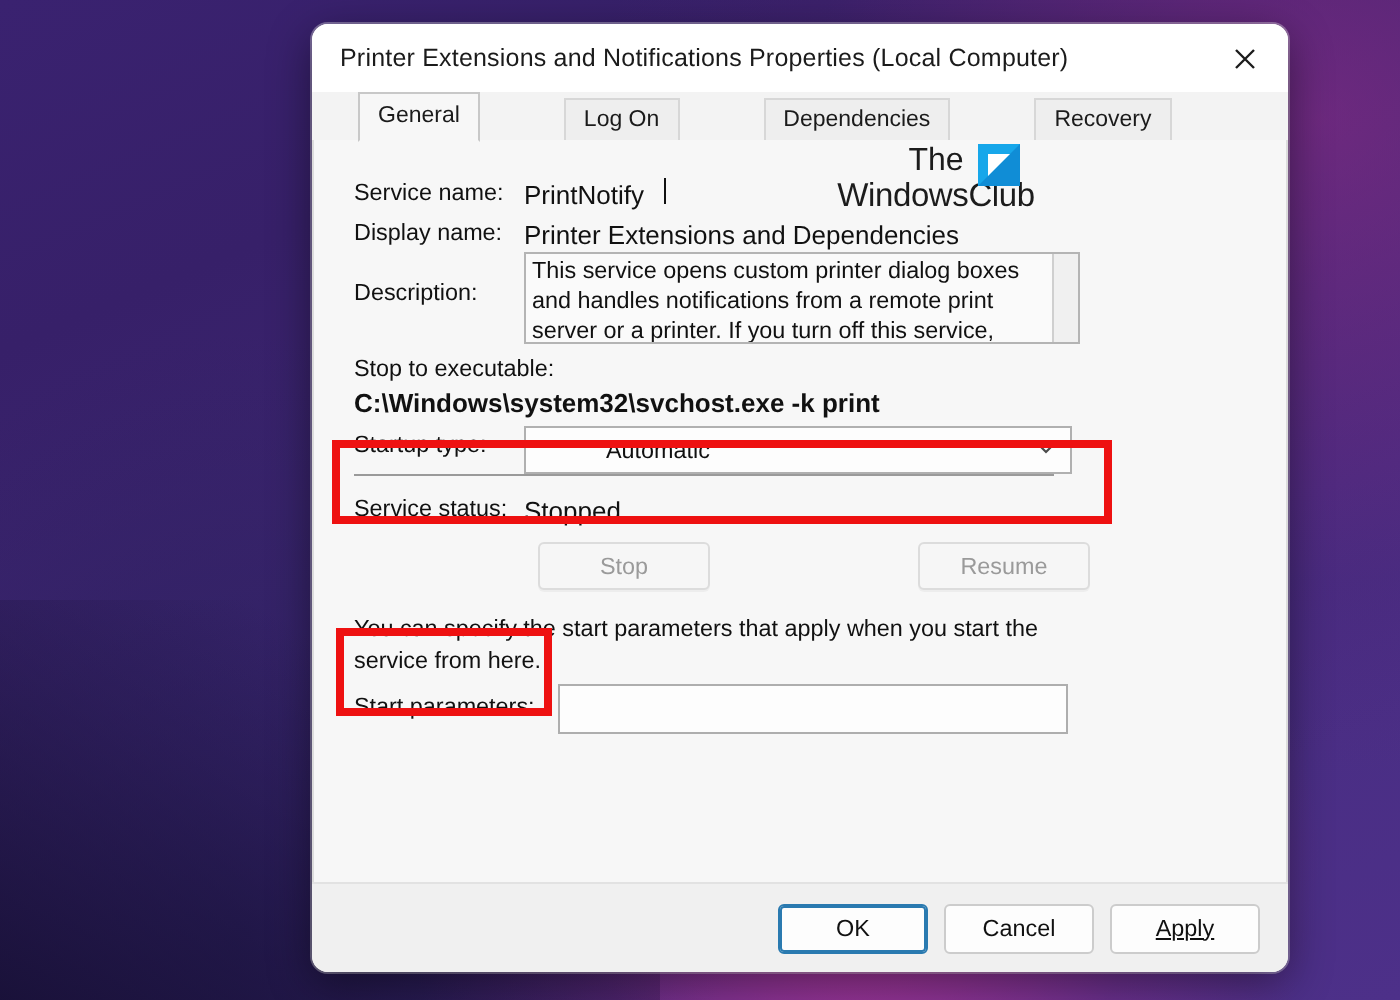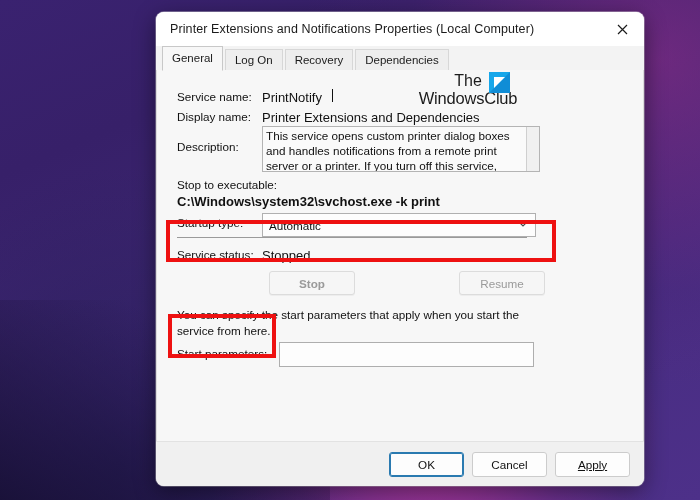--- a/index.html
+++ b/index.html
@@ -38,22 +38,23 @@
   }
   .close-btn{
     position:absolute;right:0;top:0;width:44px;height:34px;
     display:flex;align-items:center;justify-content:center;
     font-size:14px;color:#222;cursor:default;
   }
 
   
   .tabstrip{
     height:24px;background:#f3f3f3;position:relative;
-    display:flex;align-items:flex-end;padding-left:6px;
+    display:flex;align-items:flex-end;padding-left:23px;
     border-bottom:1px solid #d7d7d7;
+    gap:40px;
   }
   .tab{
     font-size:11.5px;color:#1b1b1b;padding:3px 9px 4px 9px;
     background:#eeeeee;border:1px solid #d7d7d7;border-bottom:none;
     margin-right:2px;line-height:14px;position:relative;top:1px;
   }
   .tab.active{
     background:#f7f7f7;border-color:#c8c8c8;border-bottom:1px solid #f7f7f7;
     padding:4px 9px 5px 9px;top:1px;z-index:3;
   }
@@ -81,21 +82,21 @@
   .desc-scroll{
     position:absolute;right:0;top:0;width:12px;height:100%;
     background:#f0f0f0;border-left:1px solid #cfcfcf;
   }
 
   .combo{
     position:absolute;left:105px;top:143px;width:272px;height:22px;
     background:#fdfdfd;border:1px solid #b0b0b0;
     display:flex;align-items:center;
   }
-  .combo-text{font-size:11.7px;color:#111;padding-left:6px;}
+  .combo-text{font-size:11.7px;color:#111;padding-left:6px;margin-left:34px;}
   .combo-arrow{
     position:absolute;right:7px;top:5px;width:10px;height:10px;
   }
 
   .sep{
     position:absolute;left:20px;top:167px;width:350px;height:0;
     border-top:1px solid #9a9a9a;
   }
 
   .btn{
@@ -143,22 +144,22 @@
     <div class="close-btn">
       <svg width="11" height="11" viewBox="0 0 11 11">
         <path d="M1 1 L10 10 M10 1 L1 10" stroke="#1c1c1c" stroke-width="1.2" fill="none"></path>
       </svg>
     </div>
   </div>
 
   <div class="tabstrip">
     <div class="tab active">General</div>
     <div class="tab">Log On</div>
+    <div class="tab">Dependencies</div>
     <div class="tab">Recovery</div>
-    <div class="tab">Dependencies</div>
   </div>
 
   <div class="page">
 
     <div id="wm">
       <div class="l1">The</div>
       <div class="l2">WindowsClub</div>
       <svg class="sq" viewBox="0 0 21 21">
         <rect x="0" y="0" width="21" height="21" fill="#17a7ea"></rect>
         <path d="M0 21 L21 0 L21 21 Z" fill="#0b78c4" opacity="0.55"></path>
@@ -188,21 +189,21 @@
       <svg class="combo-arrow" viewBox="0 0 10 10">
         <path d="M1 3 L5 7 L9 3" stroke="#4a4a4a" stroke-width="1.1" fill="none"></path>
       </svg>
     </div>
 
     <div class="sep"></div>
 
     <div class="lbl" style="left:20px;top:178px;">Service status:</div>
     <div class="val" style="left:105px;top:178px;">Stopped</div>
 
-    <div class="btn svcbtn disabled" style="left:112px;font-weight:bold;">
+    <div class="btn svcbtn disabled" style="left:112px;">
       <span>Stop</span>
     </div>
     <div class="btn svcbtn disabled" style="left:302px;">
       <span>Resume</span>
     </div>
 
     <div class="lbl" style="left:20px;top:237px;width:352px;line-height:15.5px;">You can specify the start parameters that apply when you start the service from here.</div>
 
     <div class="lbl" style="left:20px;top:277px;">Start parameters:</div>
     <input class="param-input" type="text" value="" placeholder="" style="">

